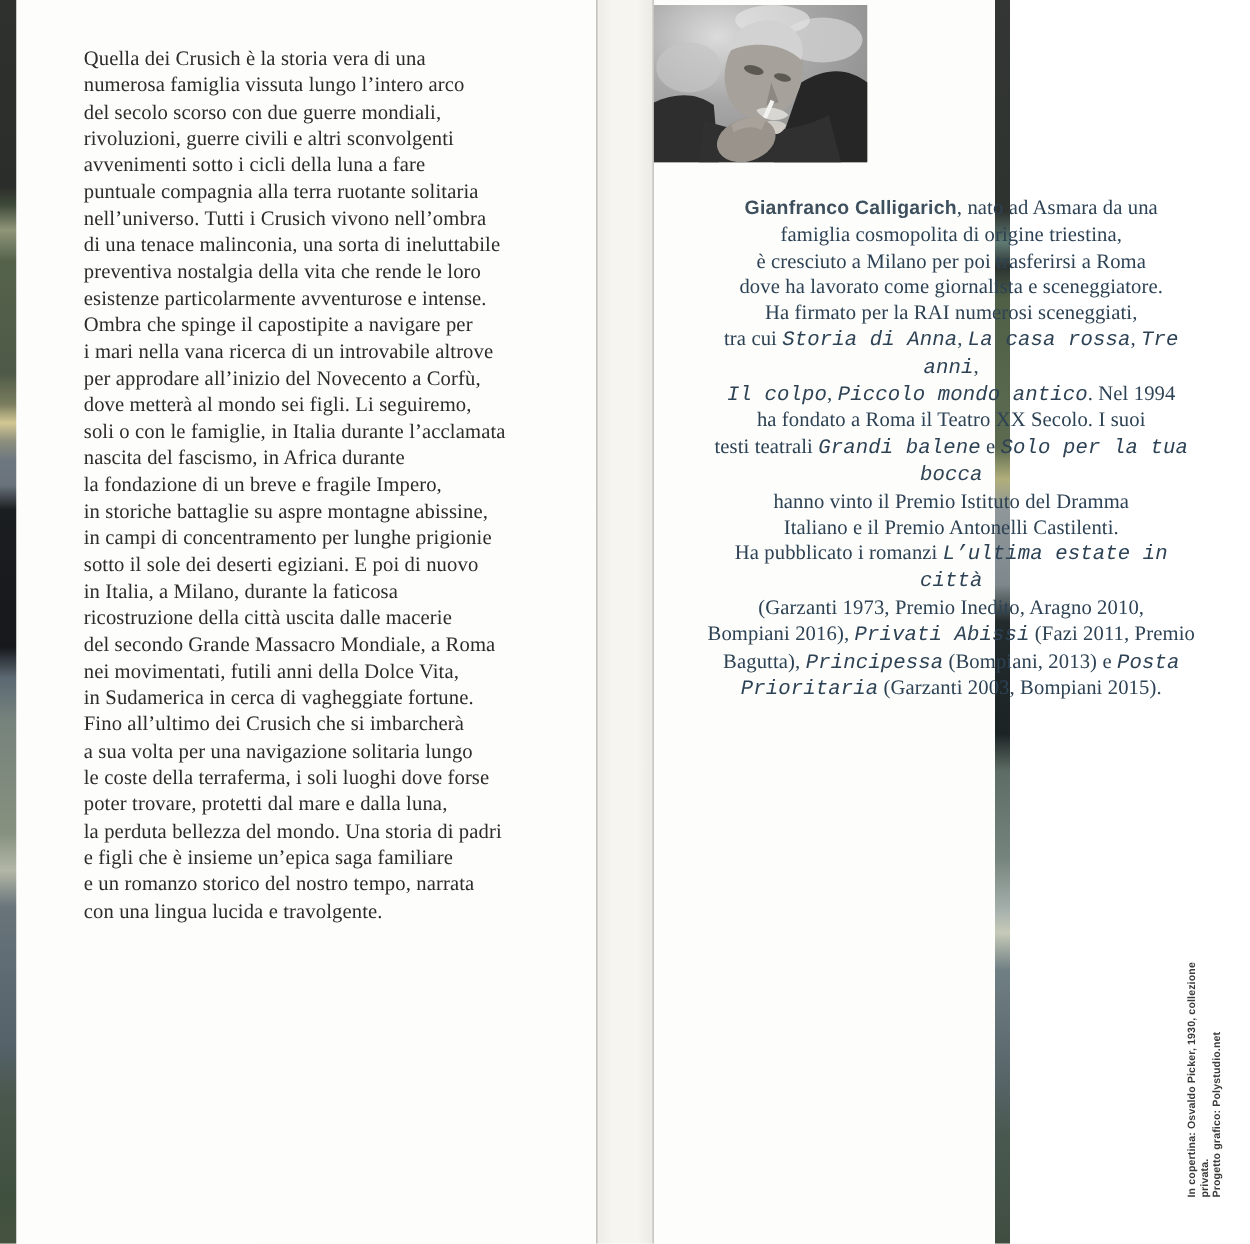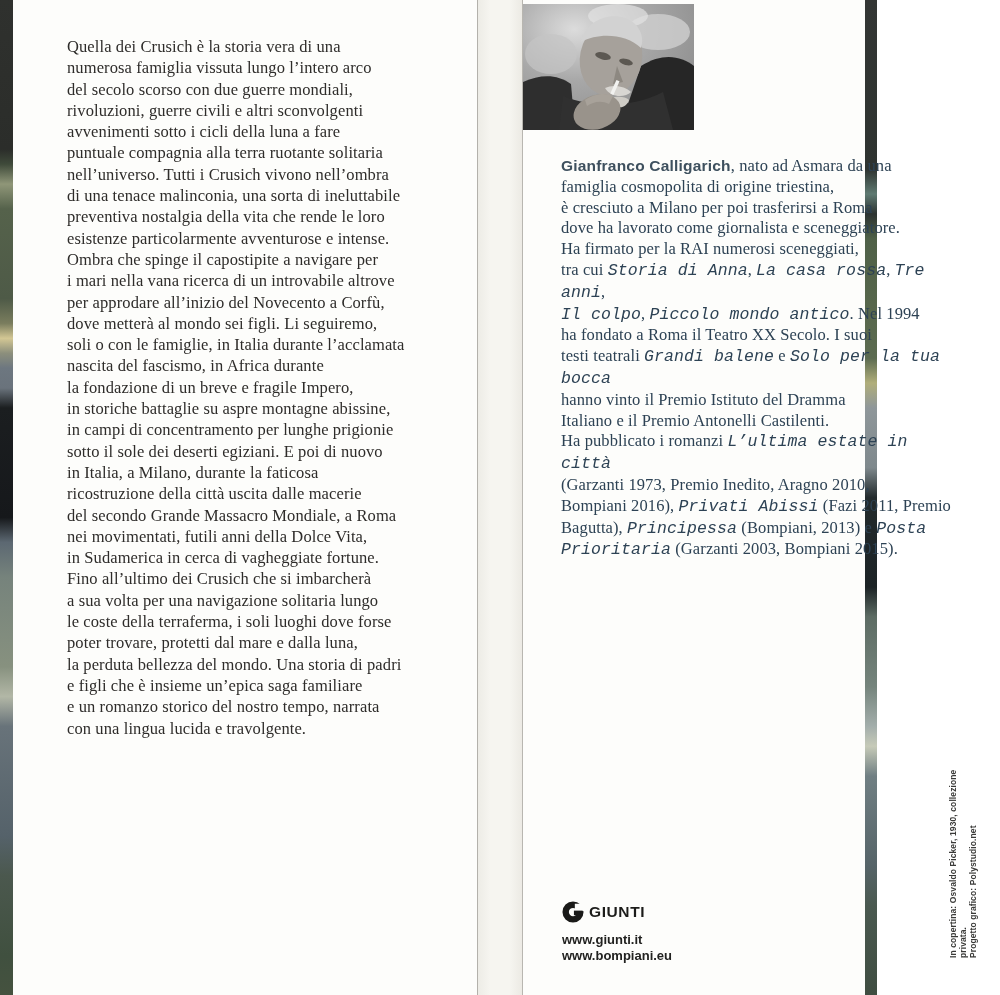--- a/index.html
+++ b/index.html
@@ -3,21 +3,21 @@
 <meta charset="utf-8">
 <style>
   html,body{margin:0;padding:0;}
   body{
     width:1000px;height:995px;
     font-family:"Liberation Serif",serif;
     background:#ffffff;
     position:relative;
     overflow:hidden;
   }
-  .page{position:absolute;inset:0;width:877px;height:995px;background:#fdfdfb;}
+  .page{position:absolute;inset:0;width:808px;height:995px;background:#fdfdfb;}
 
   
   .edge-strip{position:absolute;top:0;height:995px;}
   .edge-strip.left{
     left:0;width:13px;
     background:linear-gradient(180deg,
       #2f312e 0%,#2b2d2a 15%,#3f4a3a 16.5%,#8f9678 18.5%,#55624b 21%,
       #4e5a47 30%,#7a7d5e 32.5%,#d3c794 34%,#8c8f7c 35.5%,#6d7780 37%,
       #6a737c 39%,#1b1e20 41%,#16181b 52%,#5c6872 54.5%,#76837c 58%,
       #87917f 67%,#b2b7a6 70%,#68737a 73%,#55626a 84%,#4b584e 88%,
@@ -53,20 +53,21 @@
   
   .author-photo{
     position:absolute;left:523px;top:4px;width:171px;height:126px;
     display:block;
   }
   .bio-text{
     position:absolute;left:561px;top:156px;width:400px;
     font-size:16.5px;line-height:20.8px;
     color:#2d4254;
     letter-spacing:0.1px;
+    text-align:center;
   }
   .seg-i{font-style:italic;font-family:Liberation Mono, monospace;}
   .seg-b{
     font-family:"Liberation Sans",sans-serif;
     font-weight:bold;color:#3e505e;letter-spacing:0.2px;font-size:15.5px;
   }
 
   .publisher{
     position:absolute;left:562px;top:901px;
     font-family:"Liberation Sans",sans-serif;color:#1c1c1a;
@@ -164,31 +165,17 @@
     <path d="M88,94 C94,92 102,92 106,96 C102,106 92,106 88,94 Z" fill="#cfccc6"></path>
 
     <ellipse cx="74" cy="108" rx="24" ry="17" fill="#99938b" transform="rotate(-18 74 108)"></ellipse>
     <path d="M62,96 C70,90 82,88 90,92 L86,100 C78,96 70,98 64,102 Z" fill="#a8a29a"></path>
 
     <rect x="90" y="76" width="3.4" height="15" fill="#f2f2f0" transform="rotate(24 92 84)"></rect>
   </svg>
 
   <div class="bio-text"><span class="seg-b">Gianfranco Calligarich</span><span>, nato ad Asmara da una</span><br><span>famiglia cosmopolita di origine triestina,</span><br><span>è cresciuto a Milano per poi trasferirsi a Roma</span><br><span>dove ha lavorato come giornalista e sceneggiatore.</span><br><span>Ha firmato per la RAI numerosi sceneggiati,</span><br><span>tra cui </span><span class="seg-i">Storia di Anna</span><span>, </span><span class="seg-i">La casa rossa</span><span>, </span><span class="seg-i">Tre anni</span><span>,</span><br><span class="seg-i">Il colpo</span><span>, </span><span class="seg-i">Piccolo mondo antico</span><span>. Nel 1994</span><br><span>ha fondato a Roma il Teatro XX Secolo. I suoi</span><br><span>testi teatrali </span><span class="seg-i">Grandi balene</span><span> e </span><span class="seg-i">Solo per la tua bocca</span><br><span>hanno vinto il Premio Istituto del Dramma</span><br><span>Italiano e il Premio Antonelli Castilenti.</span><br><span>Ha pubblicato i romanzi </span><span class="seg-i">L’ultima estate in città</span><br><span>(Garzanti 1973, Premio Inedito, Aragno 2010,</span><br><span>Bompiani 2016), </span><span class="seg-i">Privati Abissi</span><span> (Fazi 2011, Premio</span><br><span>Bagutta), </span><span class="seg-i">Principessa</span><span> (Bompiani, 2013) e </span><span class="seg-i">Posta</span><br><span class="seg-i">Prioritaria</span><span> (Garzanti 2003, Bompiani 2015).</span></div>
 
-  <div class="publisher">
-    <div class="publisher-logo">
-      <span>
-        <svg width="22" height="22" viewBox="0 0 24 24">
-          <circle cx="12" cy="12" r="8" fill="none" stroke="#1a1a18" stroke-width="7"></circle>
-          <rect x="14" y="3" width="10" height="8" fill="#fdfdfb"></rect>
-          <rect x="13" y="10.5" width="9.5" height="5" fill="#1a1a18"></rect>
-        </svg>
-      </span>
-      <span class="logo-word">GIUNTI</span>
-    </div>
-    <div class="websites">www.giunti.it
-www.bompiani.eu</div>
-  </div>
 
   <div class="photo-credit">In copertina: Osvaldo Picker, 1930, collezione privata.
 Progetto grafico: Polystudio.net</div>
 
 </div>
 
 </body></html>

